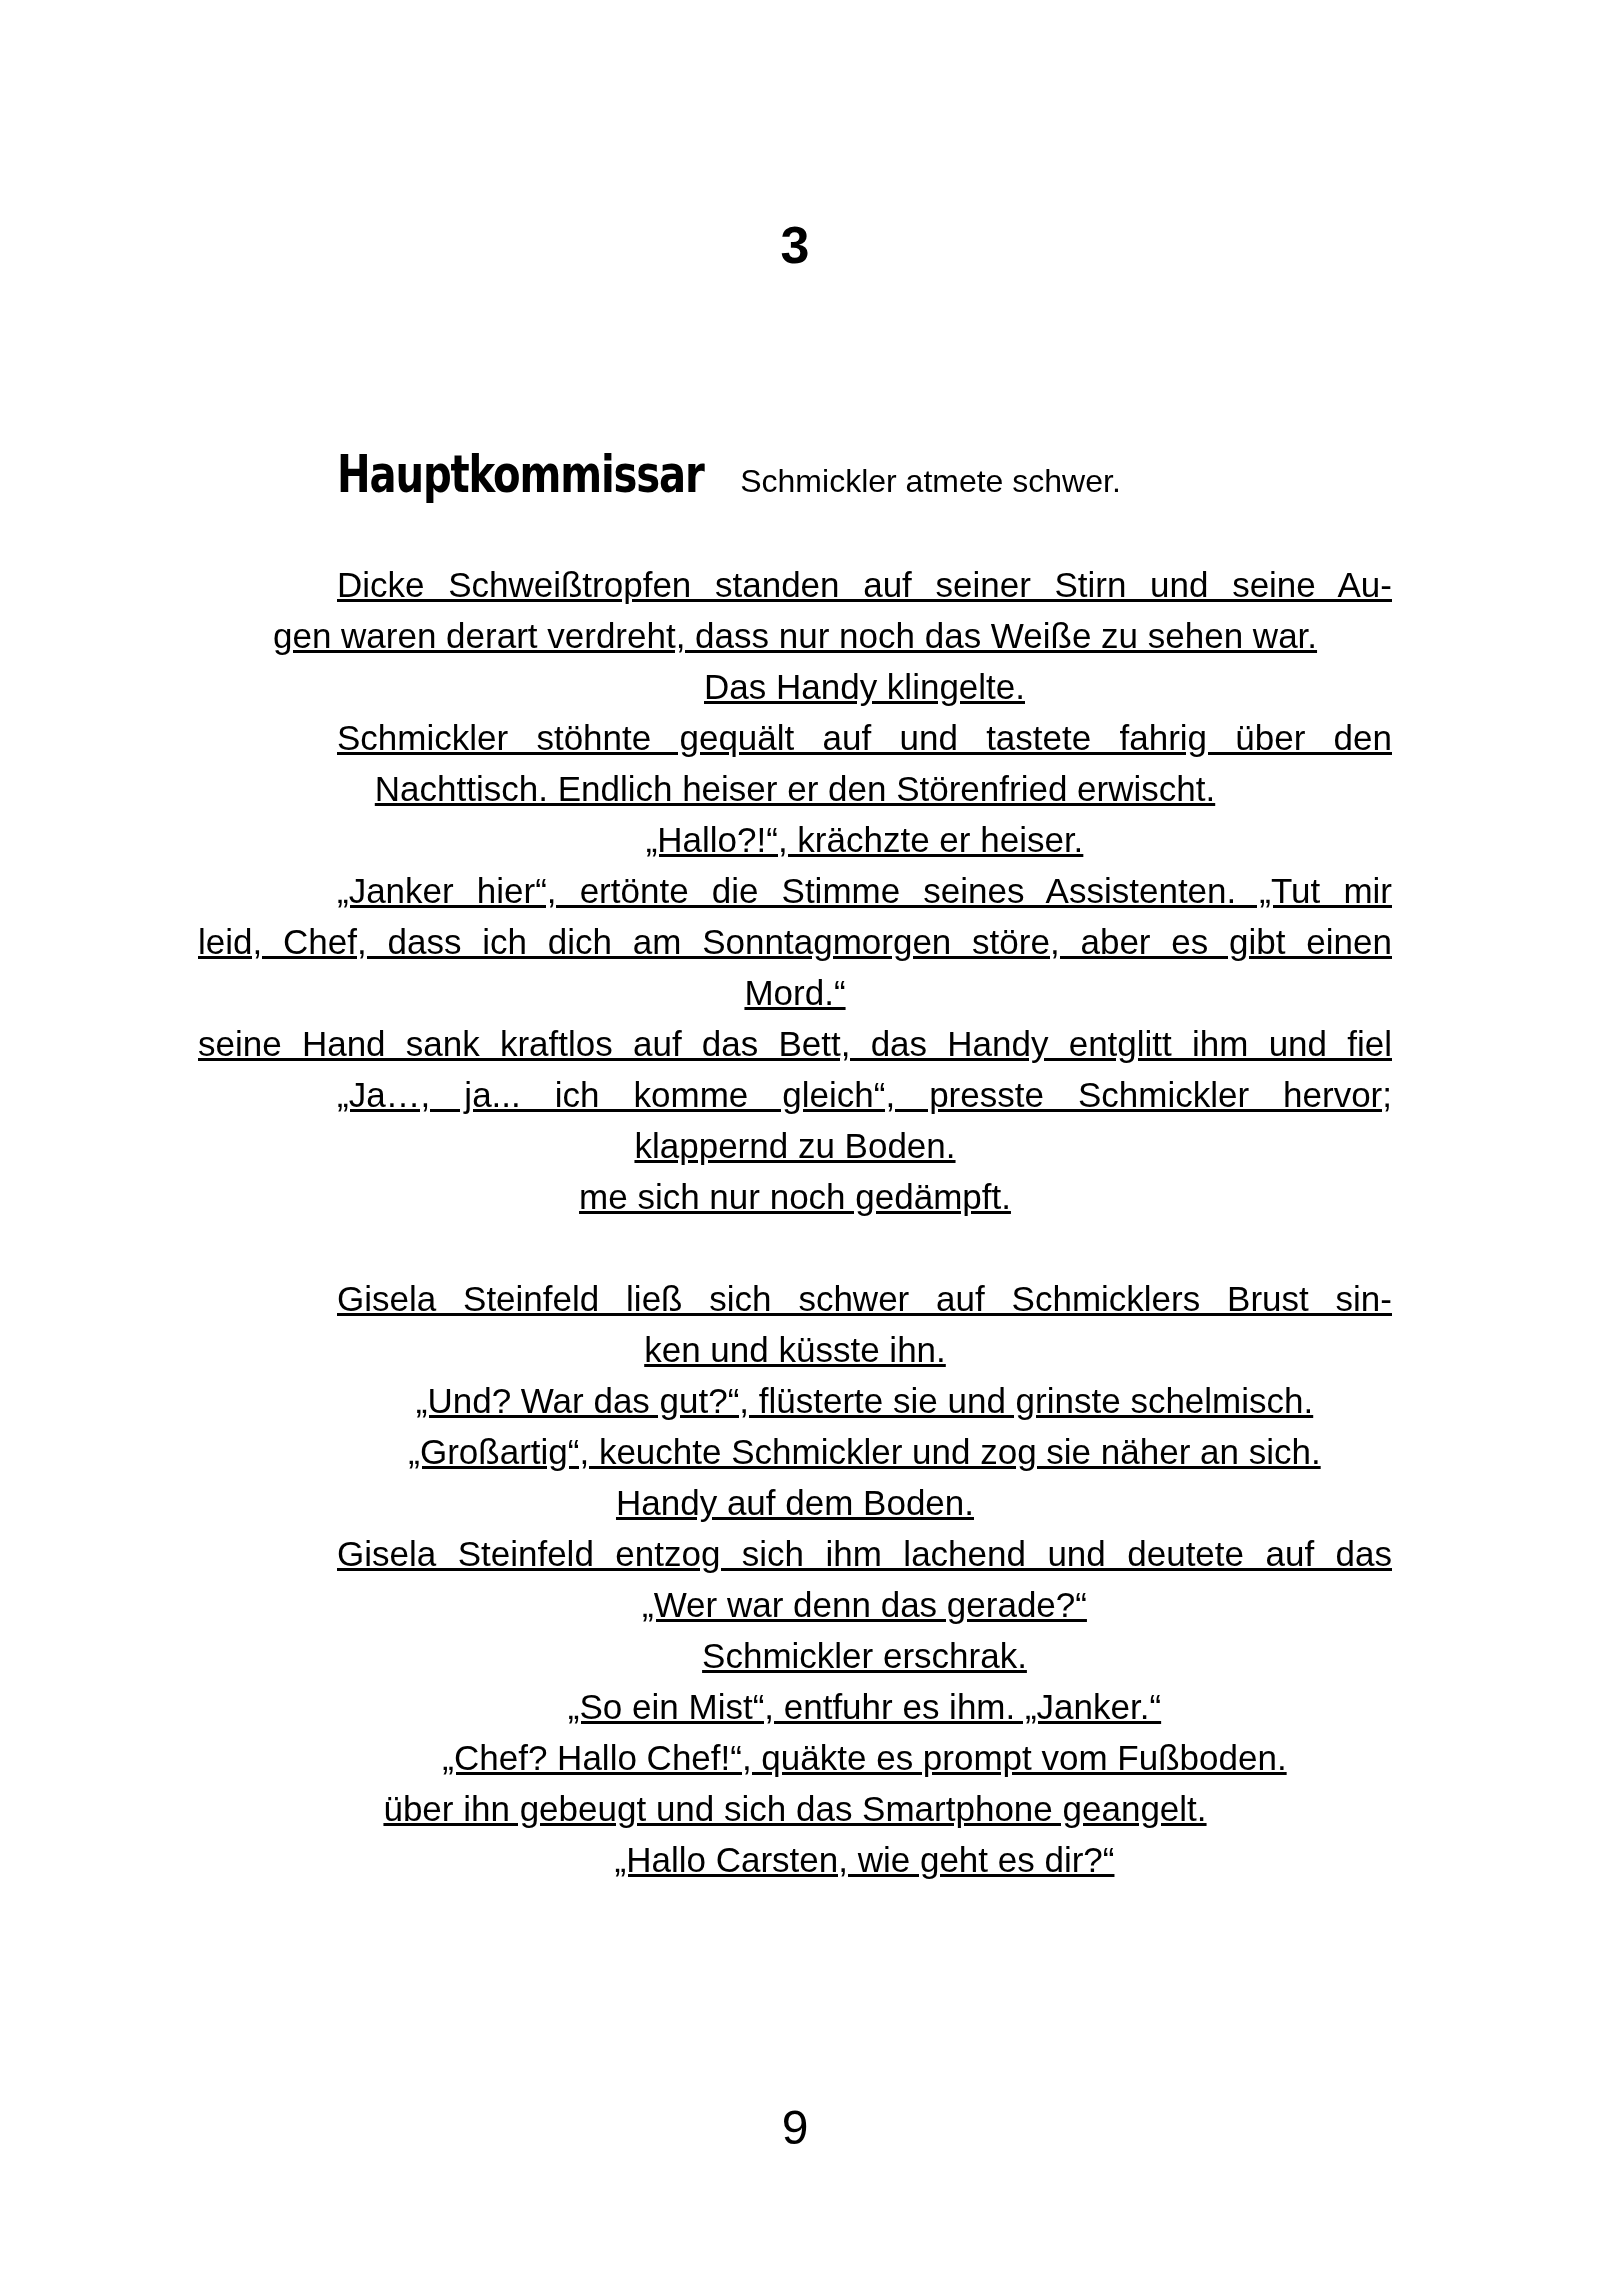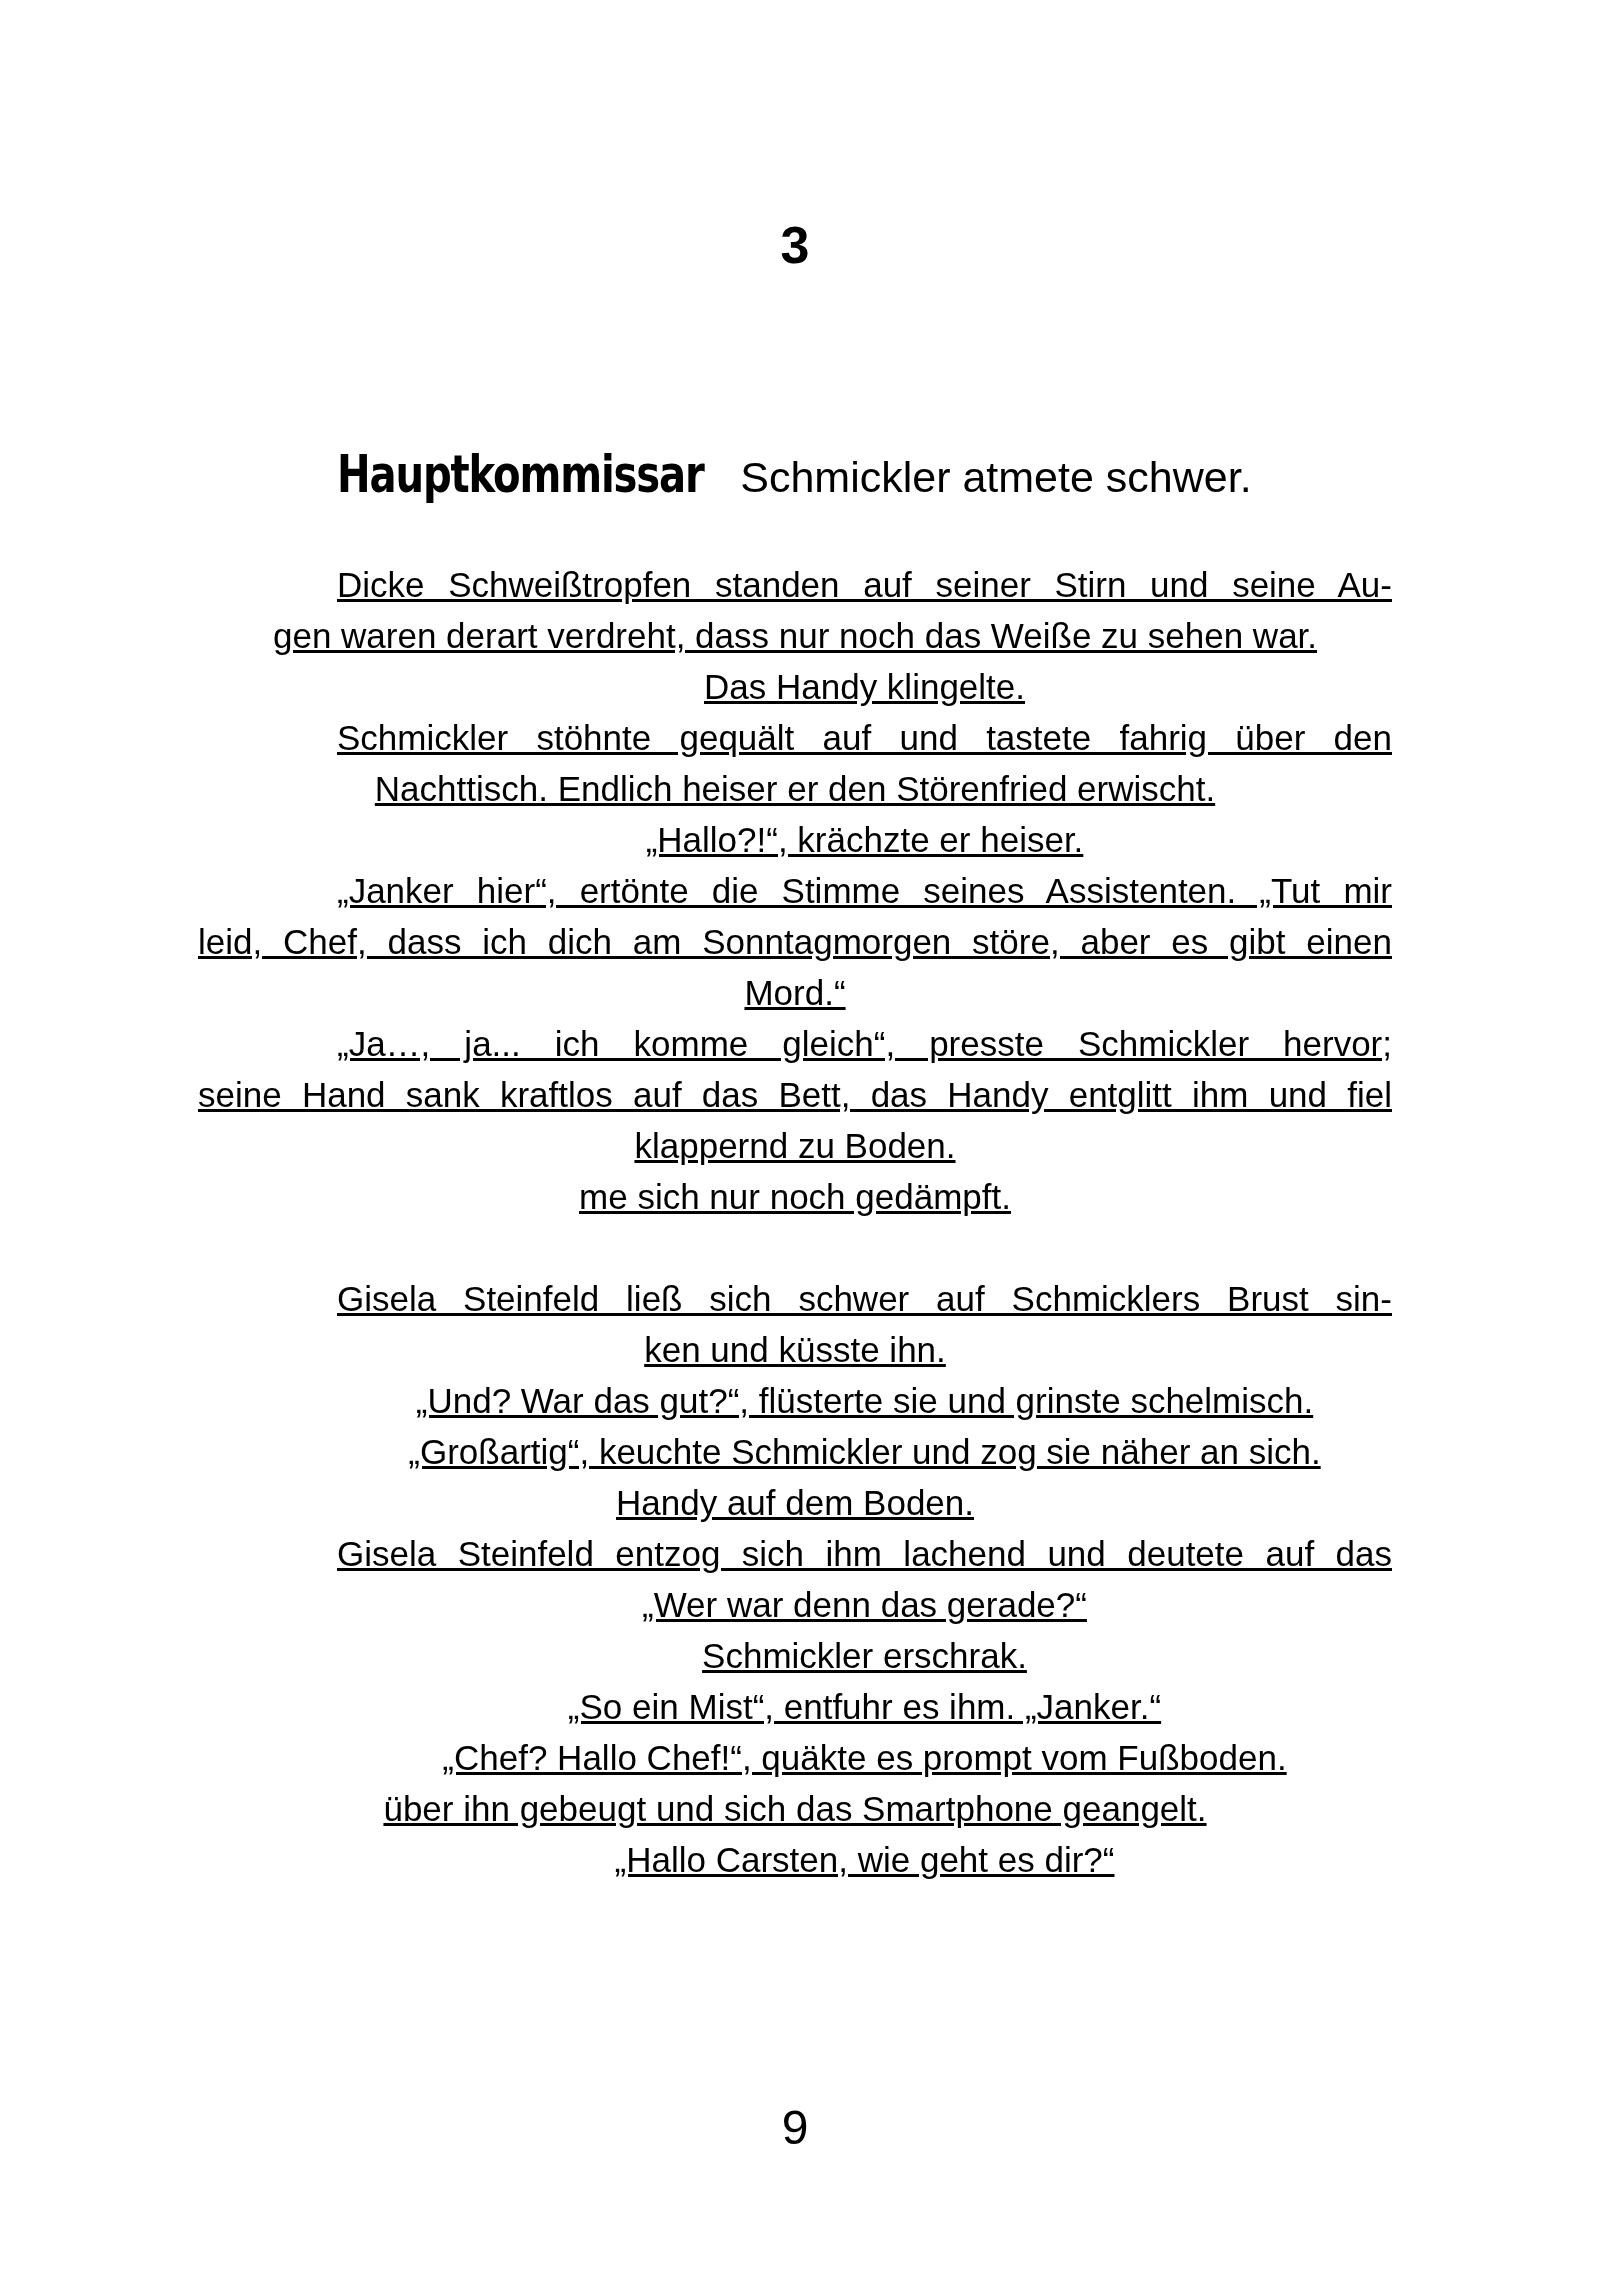--- a/index.html
+++ b/index.html
@@ -41,21 +41,21 @@
     font-family: "DejaVu Sans", sans-serif;
     font-weight: bold;
     font-size: 49px;
     line-height: 1;
     letter-spacing: -1.4px;
     transform: scaleX(0.82) scaleY(1.04);
     transform-origin: 0 78%;
     margin-right: -56px;
   }
   .heading-rest {
-    font-size: 43px;
+    font-size: 32px;
   }
   
   .body-text {
     position: absolute;
     left: 198px;
     top: 559px;
     width: 1194px;
     font-size: 35px;
     text-decoration: underline;
   }
@@ -104,22 +104,22 @@
   <div class="body-text">
     <div class="line indent stretch">Dicke Schweißtropfen standen auf seiner Stirn und seine Au-</div>
     <div class="line">gen waren derart verdreht, dass nur noch das Weiße zu sehen war.</div>
     <div class="line indent">Das Handy klingelte.</div>
     <div class="line indent stretch">Schmickler stöhnte gequält auf und tastete fahrig über den</div>
     <div class="line">Nachttisch. Endlich heiser er den Störenfried erwischt.</div>
     <div class="line indent">„Hallo?!“, krächzte er heiser.</div>
     <div class="line indent stretch">„Janker hier“, ertönte die Stimme seines Assistenten. „Tut mir</div>
     <div class="line stretch">leid, Chef, dass ich dich am Sonntagmorgen störe, aber es gibt einen</div>
     <div class="line">Mord.“</div>
+    <div class="line stretch">seine Hand sank kraftlos auf das Bett, das Handy entglitt ihm und fiel</div>
     <div class="line indent stretch">„Ja…, ja... ich komme gleich“, presste Schmickler hervor;</div>
-    <div class="line stretch">seine Hand sank kraftlos auf das Bett, das Handy entglitt ihm und fiel</div>
     <div class="line">klappernd zu Boden.</div>
     <div class="line">me sich nur noch gedämpft.</div>
     <div class="paragraph-break"></div>
     <div class="line indent stretch">Gisela Steinfeld ließ sich schwer auf Schmicklers Brust sin-</div>
     <div class="line">ken und küsste ihn.</div>
     <div class="line indent">„Und? War das gut?“, flüsterte sie und grinste schelmisch.</div>
     <div class="line indent">„Großartig“, keuchte Schmickler und zog sie näher an sich.</div>
     <div class="line">Handy auf dem Boden.</div>
     <div class="line indent stretch">Gisela Steinfeld entzog sich ihm lachend und deutete auf das</div>
     <div class="line indent">„Wer war denn das gerade?“</div>

